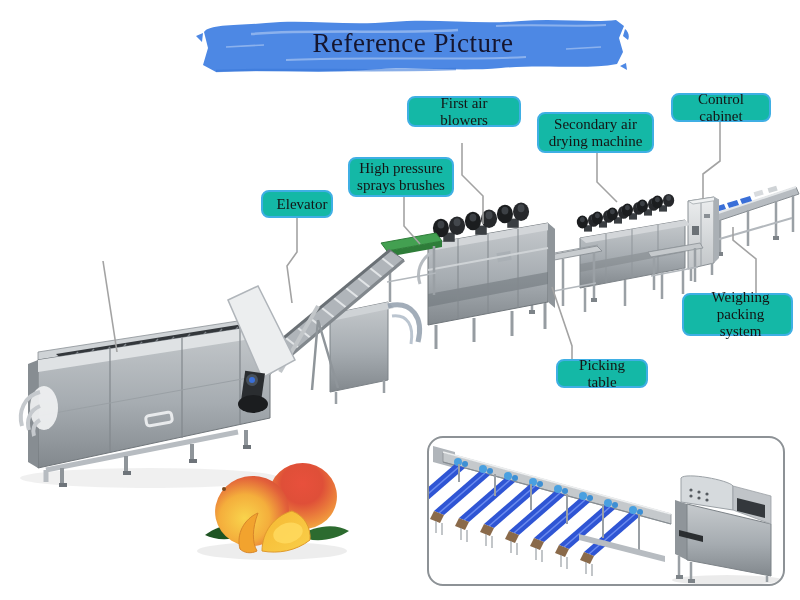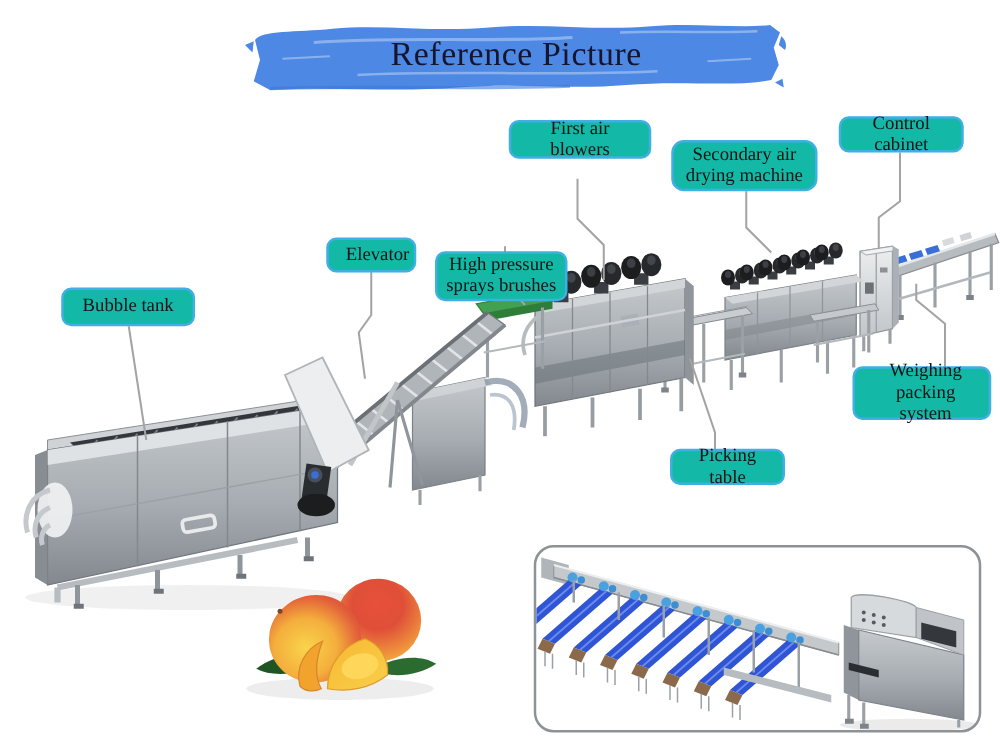--- a/index.html
+++ b/index.html
@@ -256,31 +256,30 @@
         <path d="M55,20 C120,15 200,20 262,16" stroke-width="2.5"></path>
         <path d="M90,46 C160,42 250,47 330,43" stroke-width="2"></path>
         <path d="M300,12 C340,10 380,13 410,11" stroke-width="2"></path>
         <path d="M30,33 L68,31 M370,35 L405,33" stroke-width="1.6"></path>
       </g>
       <path d="M20,57 C90,54 180,58 260,55" stroke="#3b78d8" stroke-width="2.5" opacity="0.6" fill="none"></path>
     </svg>
     <div id="banner-title">Reference Picture</div>
   </div>
 
-  <div class="label" style="left:49px;top:230px;width:107px;height:31px;">Bubble tank</div>
   <div class="label" style="left:261px;top:190px;width:72px;height:28px;padding-left:16px;">Elevator</div>
-  <div class="label" style="left:348px;top:157px;width:106px;height:40px;margin-top:44px;">High pressure
+  <div class="label" style="left:348px;top:157px;width:106px;height:40px;">High pressure
 sprays brushes</div>
   <div class="label" style="left:407px;top:96px;width:114px;height:31px;">First air blowers</div>
-  <div class="label" style="left:537px;top:112px;width:117px;height:41px;border-radius:10px;">Secondary air
+  <div class="label" style="left:537px;top:112px;width:117px;height:41px;">Secondary air
 drying machine</div>
   <div class="label" style="left:671px;top:93px;width:100px;height:29px;">Control cabinet</div>
   <div class="label" style="left:682px;top:293px;width:111px;height:43px;padding-left:12px;">Weighing
 packing system</div>
-  <div class="label" style="left:536px;top:359px;width:92px;height:29px;">Picking table</div>
+  <div class="label" style="left:556px;top:359px;width:92px;height:29px;">Picking table</div>
 
   <div id="inset">
     <svg width="354" height="146" viewBox="0 0 354 146">
       <defs>
         <g id="ibelt">
           <polygon points="-2,-2 8,2 -38,42 -48,38" fill="#2f55d4"></polygon>
           <line x1="3" y1="0" x2="-43" y2="40" stroke="#6b8bef" stroke-width="1.5"></line>
           <circle cx="1" cy="-4" r="4" fill="#4aa0e0"></circle>
           <circle cx="8" cy="-2" r="3" fill="#3d8fd4"></circle>
           <polygon points="-48,38 -38,42 -42,50 -52,46" fill="#8a6a4a"></polygon>

